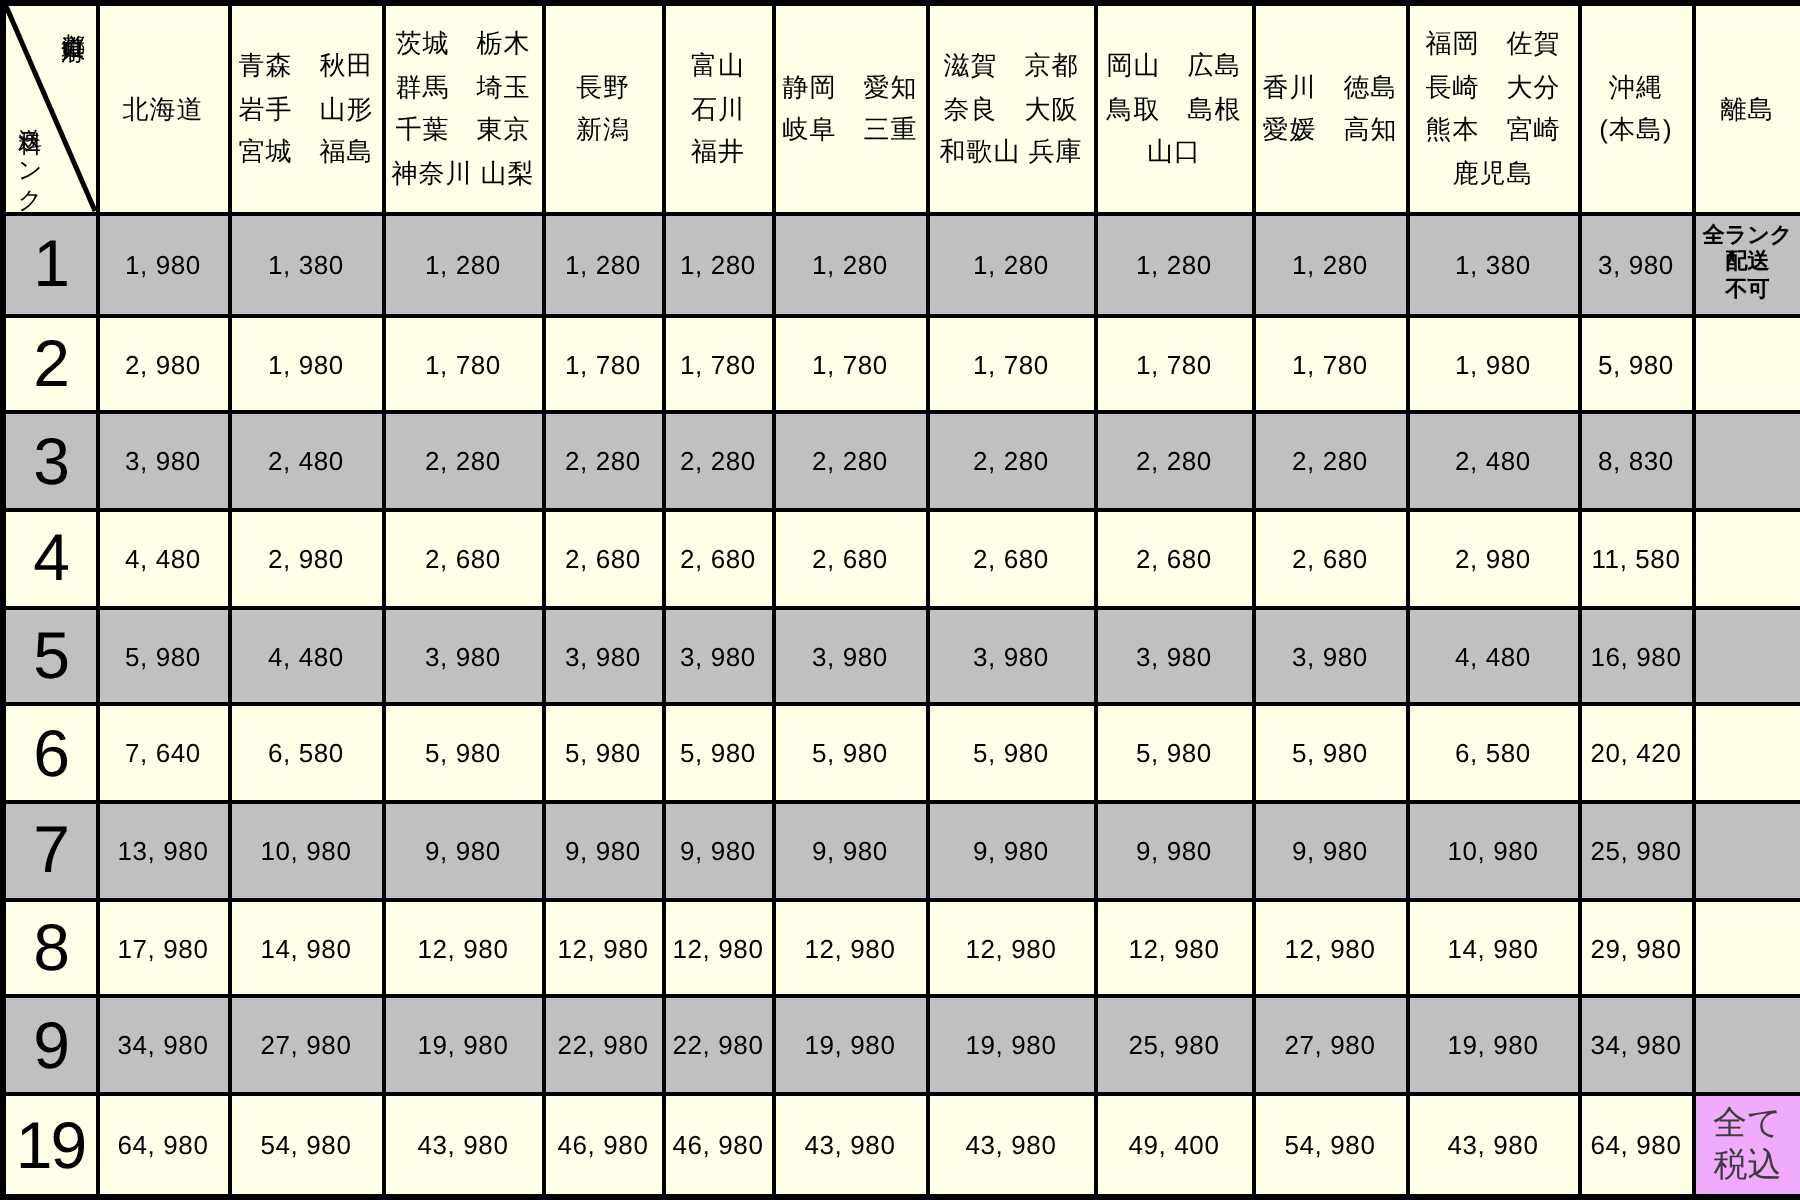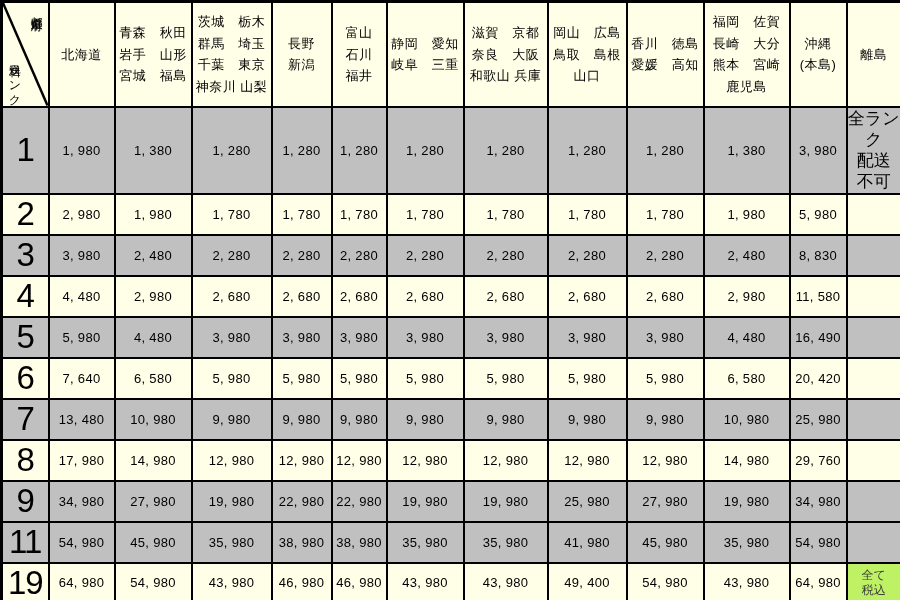--- a/index.html
+++ b/index.html
@@ -11,22 +11,22 @@
   tbody tr{height:41px;}
   tbody tr.gray{background:#c0c0c0;}
   tbody tr.cream{background:#ffffe8;}
   .hdr-lines{font-size:13px;line-height:1.65;letter-spacing:0.5px;}
   .corner{position:relative;}
   .corner svg{position:absolute;left:0;top:0;width:100%;height:100%;display:block;}
   .c-top{position:absolute;top:4px;right:3px;writing-mode:vertical-rl;font-size:12px;letter-spacing:1px;}
   .c-bot{position:absolute;bottom:4px;left:3px;writing-mode:vertical-rl;font-size:12px;letter-spacing:1px;}
   .rank{font-size:33px;font-family:"Liberation Sans",sans-serif;letter-spacing:-1px;}
   .price{font-size:13px;letter-spacing:0.3px;white-space:nowrap;}
-  .note{font-size:17px;line-height:1.25;letter-spacing:0;}
-  td.tax{background:#bef264;color:#3d3d3d;font-size:12px;line-height:1.2;}
+  .note{font-size:11px;line-height:1.25;letter-spacing:0;font-weight:bold;}
+  td.tax{background:#f0abfc;color:#3d3d3d;font-size:17px;line-height:1.2;}
 </style>
 </head>
 <body>
 
 <div class="wrap">
   <table>
     <colgroup>
         <col style="width: 47px;">
         <col style="width: 66px;">
         <col style="width: 77px;">
@@ -200,41 +200,41 @@
           <td class="price">5, 980</td>
           <td class="price">4, 480</td>
           <td class="price">3, 980</td>
           <td class="price">3, 980</td>
           <td class="price">3, 980</td>
           <td class="price">3, 980</td>
           <td class="price">3, 980</td>
           <td class="price">3, 980</td>
           <td class="price">3, 980</td>
           <td class="price">4, 480</td>
-          <td class="price">16, 490</td>
+          <td class="price">16, 980</td>
           <td></td>
         </tr>
         <tr class="cream">
           <th class="rank">6</th>
           <td class="price">7, 640</td>
           <td class="price">6, 580</td>
           <td class="price">5, 980</td>
           <td class="price">5, 980</td>
           <td class="price">5, 980</td>
           <td class="price">5, 980</td>
           <td class="price">5, 980</td>
           <td class="price">5, 980</td>
           <td class="price">5, 980</td>
           <td class="price">6, 580</td>
           <td class="price">20, 420</td>
           <td></td>
         </tr>
         <tr class="gray">
           <th class="rank">7</th>
-          <td class="price">13, 480</td>
+          <td class="price">13, 980</td>
           <td class="price">10, 980</td>
           <td class="price">9, 980</td>
           <td class="price">9, 980</td>
           <td class="price">9, 980</td>
           <td class="price">9, 980</td>
           <td class="price">9, 980</td>
           <td class="price">9, 980</td>
           <td class="price">9, 980</td>
           <td class="price">10, 980</td>
           <td class="price">25, 980</td>
@@ -245,51 +245,36 @@
           <td class="price">17, 980</td>
           <td class="price">14, 980</td>
           <td class="price">12, 980</td>
           <td class="price">12, 980</td>
           <td class="price">12, 980</td>
           <td class="price">12, 980</td>
           <td class="price">12, 980</td>
           <td class="price">12, 980</td>
           <td class="price">12, 980</td>
           <td class="price">14, 980</td>
-          <td class="price">29, 760</td>
+          <td class="price">29, 980</td>
           <td></td>
         </tr>
         <tr class="gray">
           <th class="rank">9</th>
           <td class="price">34, 980</td>
           <td class="price">27, 980</td>
           <td class="price">19, 980</td>
           <td class="price">22, 980</td>
           <td class="price">22, 980</td>
           <td class="price">19, 980</td>
           <td class="price">19, 980</td>
           <td class="price">25, 980</td>
           <td class="price">27, 980</td>
           <td class="price">19, 980</td>
           <td class="price">34, 980</td>
-          <td></td>
-        </tr>
-        <tr class="gray">
-          <th class="rank">11</th>
-          <td class="price">54, 980</td>
-          <td class="price">45, 980</td>
-          <td class="price">35, 980</td>
-          <td class="price">38, 980</td>
-          <td class="price">38, 980</td>
-          <td class="price">35, 980</td>
-          <td class="price">35, 980</td>
-          <td class="price">41, 980</td>
-          <td class="price">45, 980</td>
-          <td class="price">35, 980</td>
-          <td class="price">54, 980</td>
           <td></td>
         </tr>
         <tr class="cream">
           <th class="rank">19</th>
           <td class="price">64, 980</td>
           <td class="price">54, 980</td>
           <td class="price">43, 980</td>
           <td class="price">46, 980</td>
           <td class="price">46, 980</td>
           <td class="price">43, 980</td>

